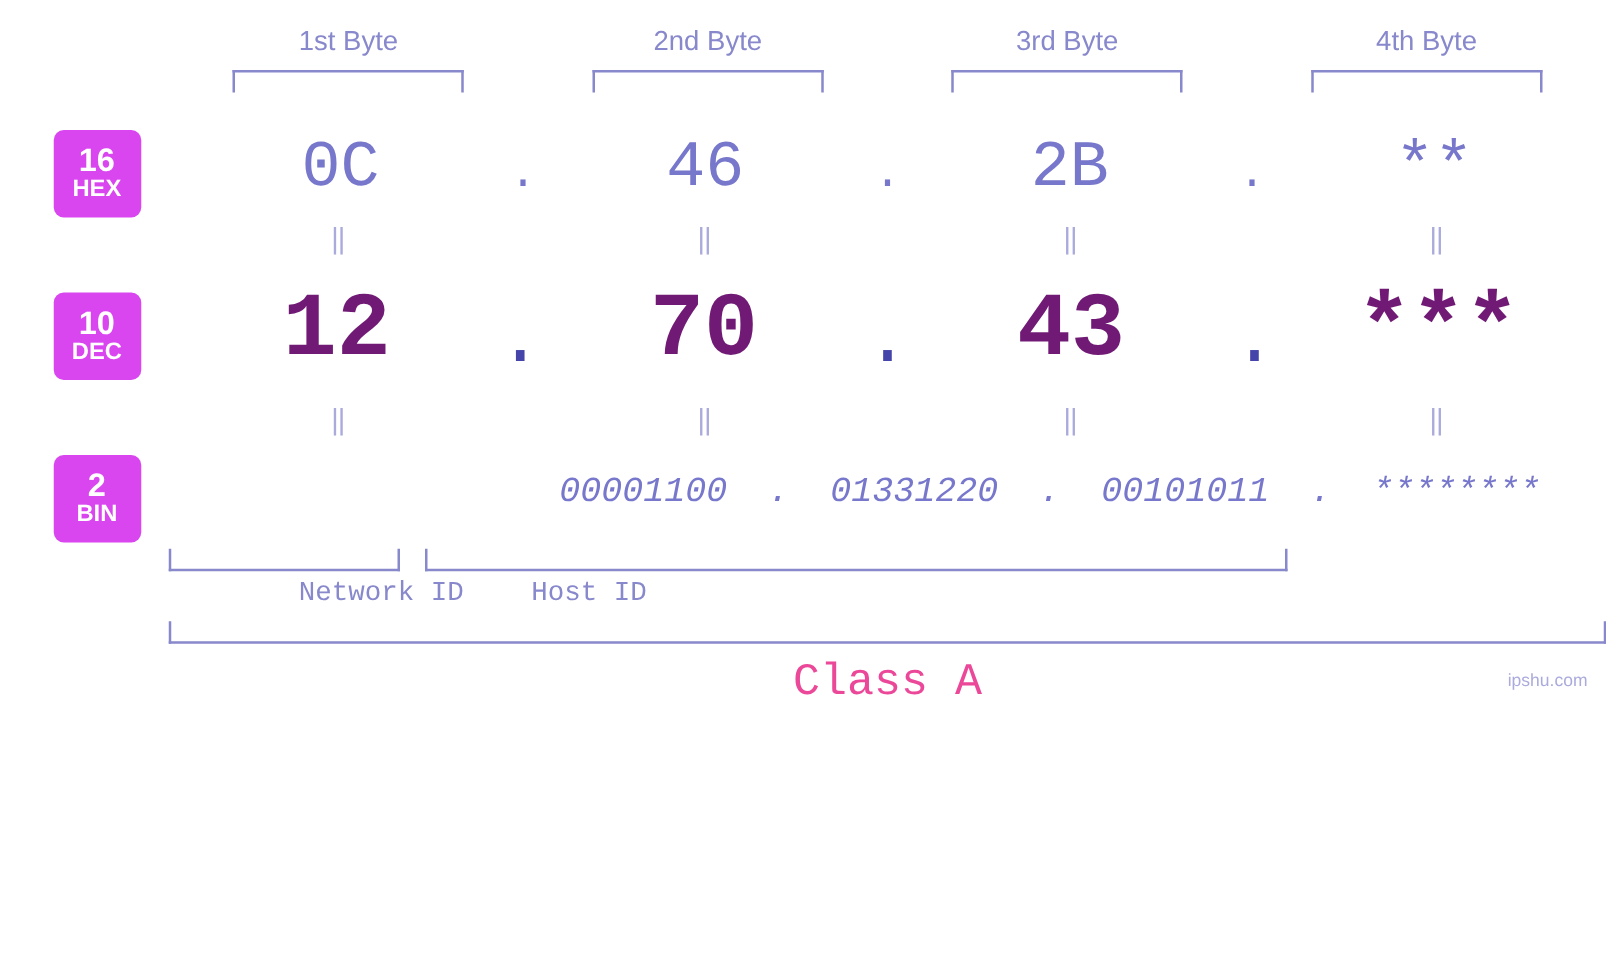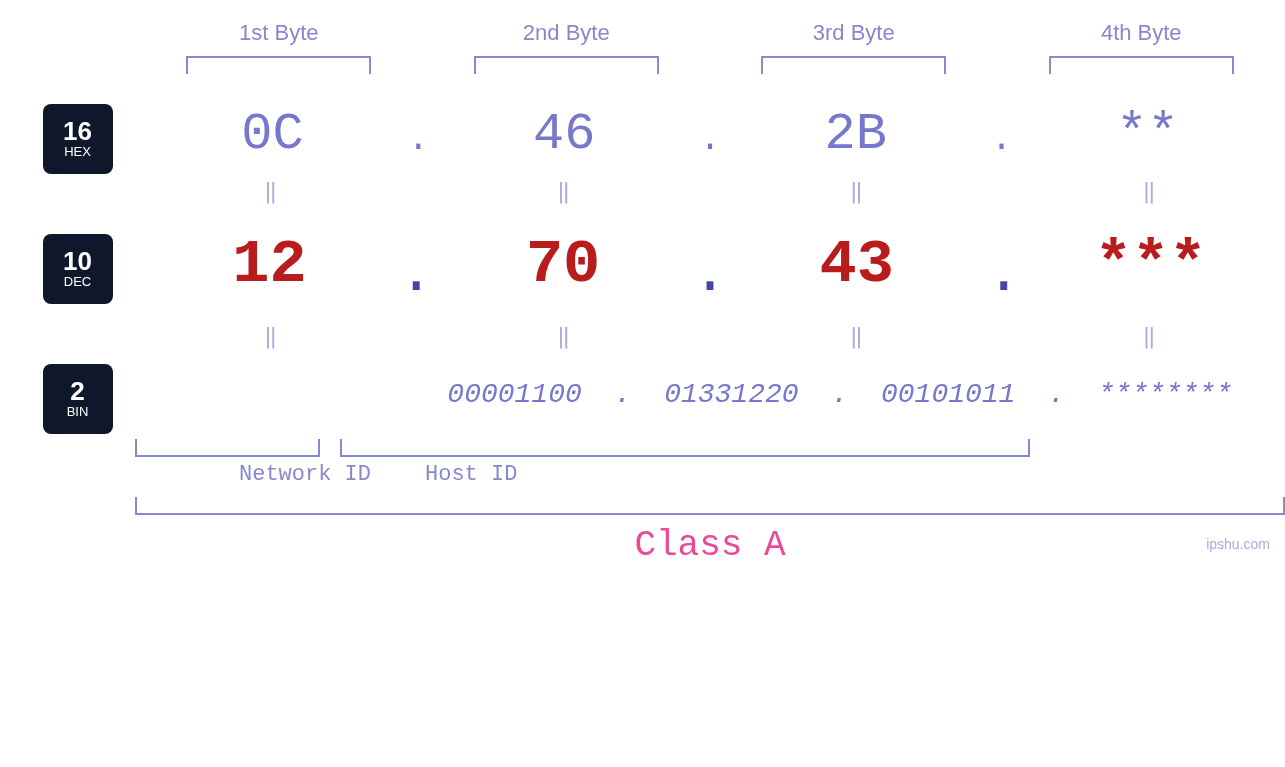--- a/index.html
+++ b/index.html
@@ -74,41 +74,41 @@
       flex-direction: column;
       align-items: center;
       justify-content: space-around;
       width: 135px;
       padding-left: 20px;
       gap: 60px;
       padding-top: 10px;
     }
 
     .base-badge {
-      background-color: #0f172a;
+      background-color: #d946ef;
       color: white;
       border-radius: 8px;
       width: 70px;
       height: 70px;
       display: flex;
       flex-direction: column;
       align-items: center;
       justify-content: center;
       font-family: Arial, sans-serif;
     }
 
     .base-number {
       font-size: 26px;
       font-weight: bold;
       line-height: 1;
     }
 
     .base-label {
-      font-size: 13px;
-      font-weight: normal;
+      font-size: 19px;
+      font-weight: bold;
       line-height: 1.2;
     }
 
     
     .values-grid {
       flex: 1;
       display: flex;
       flex-direction: column;
     }
 
@@ -158,22 +158,22 @@
     
     .dec-row {
       display: flex;
       align-items: center;
       justify-content: space-around;
       height: 110px;
       padding: 0 20px;
     }
 
     .dec-value {
-      color: #b91c1c;
-      font-size: 62px;
+      color: #701a75;
+      font-size: 72px;
       font-family: 'Courier New', Courier, monospace;
       font-weight: bold;
       text-align: center;
       width: 200px;
     }
 
     .dot-large {
       color: #4444aa;
       font-size: 60px;
       margin-top: 20px;

